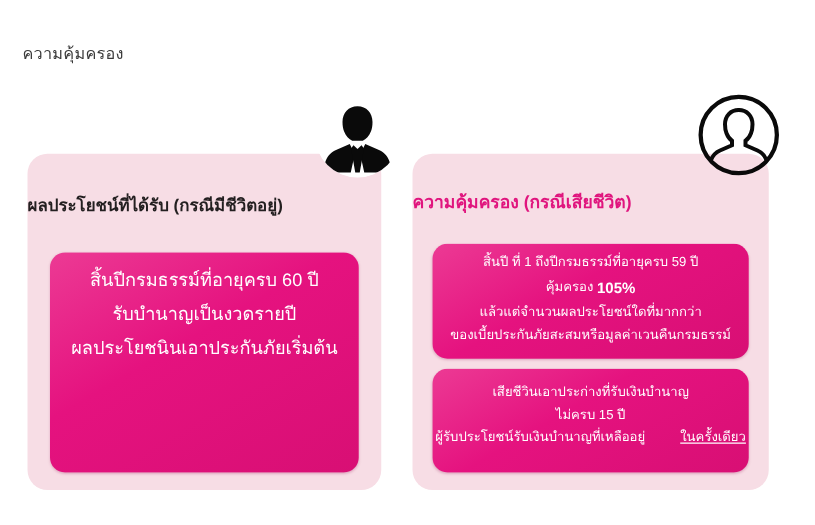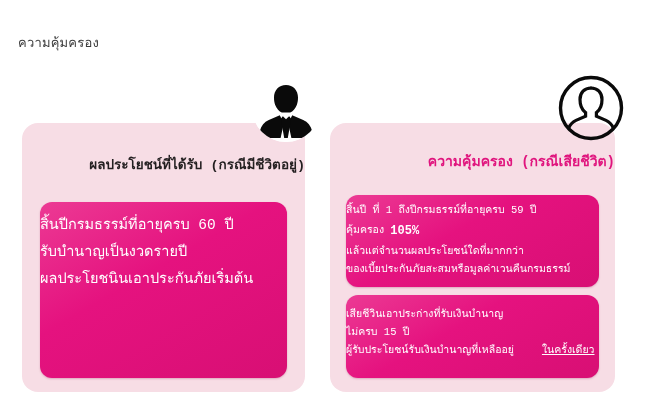--- a/index.html
+++ b/index.html
@@ -10,21 +10,20 @@
     width: 652px;
     height: 420px;
     background: #ffffff;
     font-family: "Liberation Sans", "DejaVu Sans", sans-serif;
     overflow: hidden;
   }
   .stage {
     position: relative;
     width: 652px;
     height: 420px;
-    font-family: Liberation Mono, monospace;
   }
 
   
   .page-title {
     position: absolute;
     left: 18px;
     top: 32px;
     font-size: 13px;
     color: #3a3a3a;
     letter-spacing: 0.2px;
@@ -47,21 +46,21 @@
     left: 330px;
     top: 123px;
     width: 285px;
     height: 269px;
   }
 
   .panel-heading {
     position: absolute;
     left: 0;
     right: 0;
-    text-align: right;
+    text-align: left;
     color: #231f20;
     white-space: nowrap;
   }
   .panel-left .panel-heading {
     top: 30px;
     font-size: 13.5px;
     font-weight: bold;
   }
   .panel-right .panel-heading {
     top: 27px;
@@ -70,20 +69,21 @@
     color: #e0157e;
   }
 
   
   .card {
     position: absolute;
     border-radius: 12px;
     background: #e5127f;
     background-image: linear-gradient(150deg, #ec3a94 0%, #e5127f 42%, #d80f74 100%);
     color: #ffffff;
+    text-align: center;
     box-shadow: 0 1px 2px rgba(150, 10, 80, 0.25);
   }
 
   .card-left {
     left: 18px;
     top: 79px;
     width: 247px;
     height: 176px;
     padding-top: 10px;
     box-sizing: border-box;

